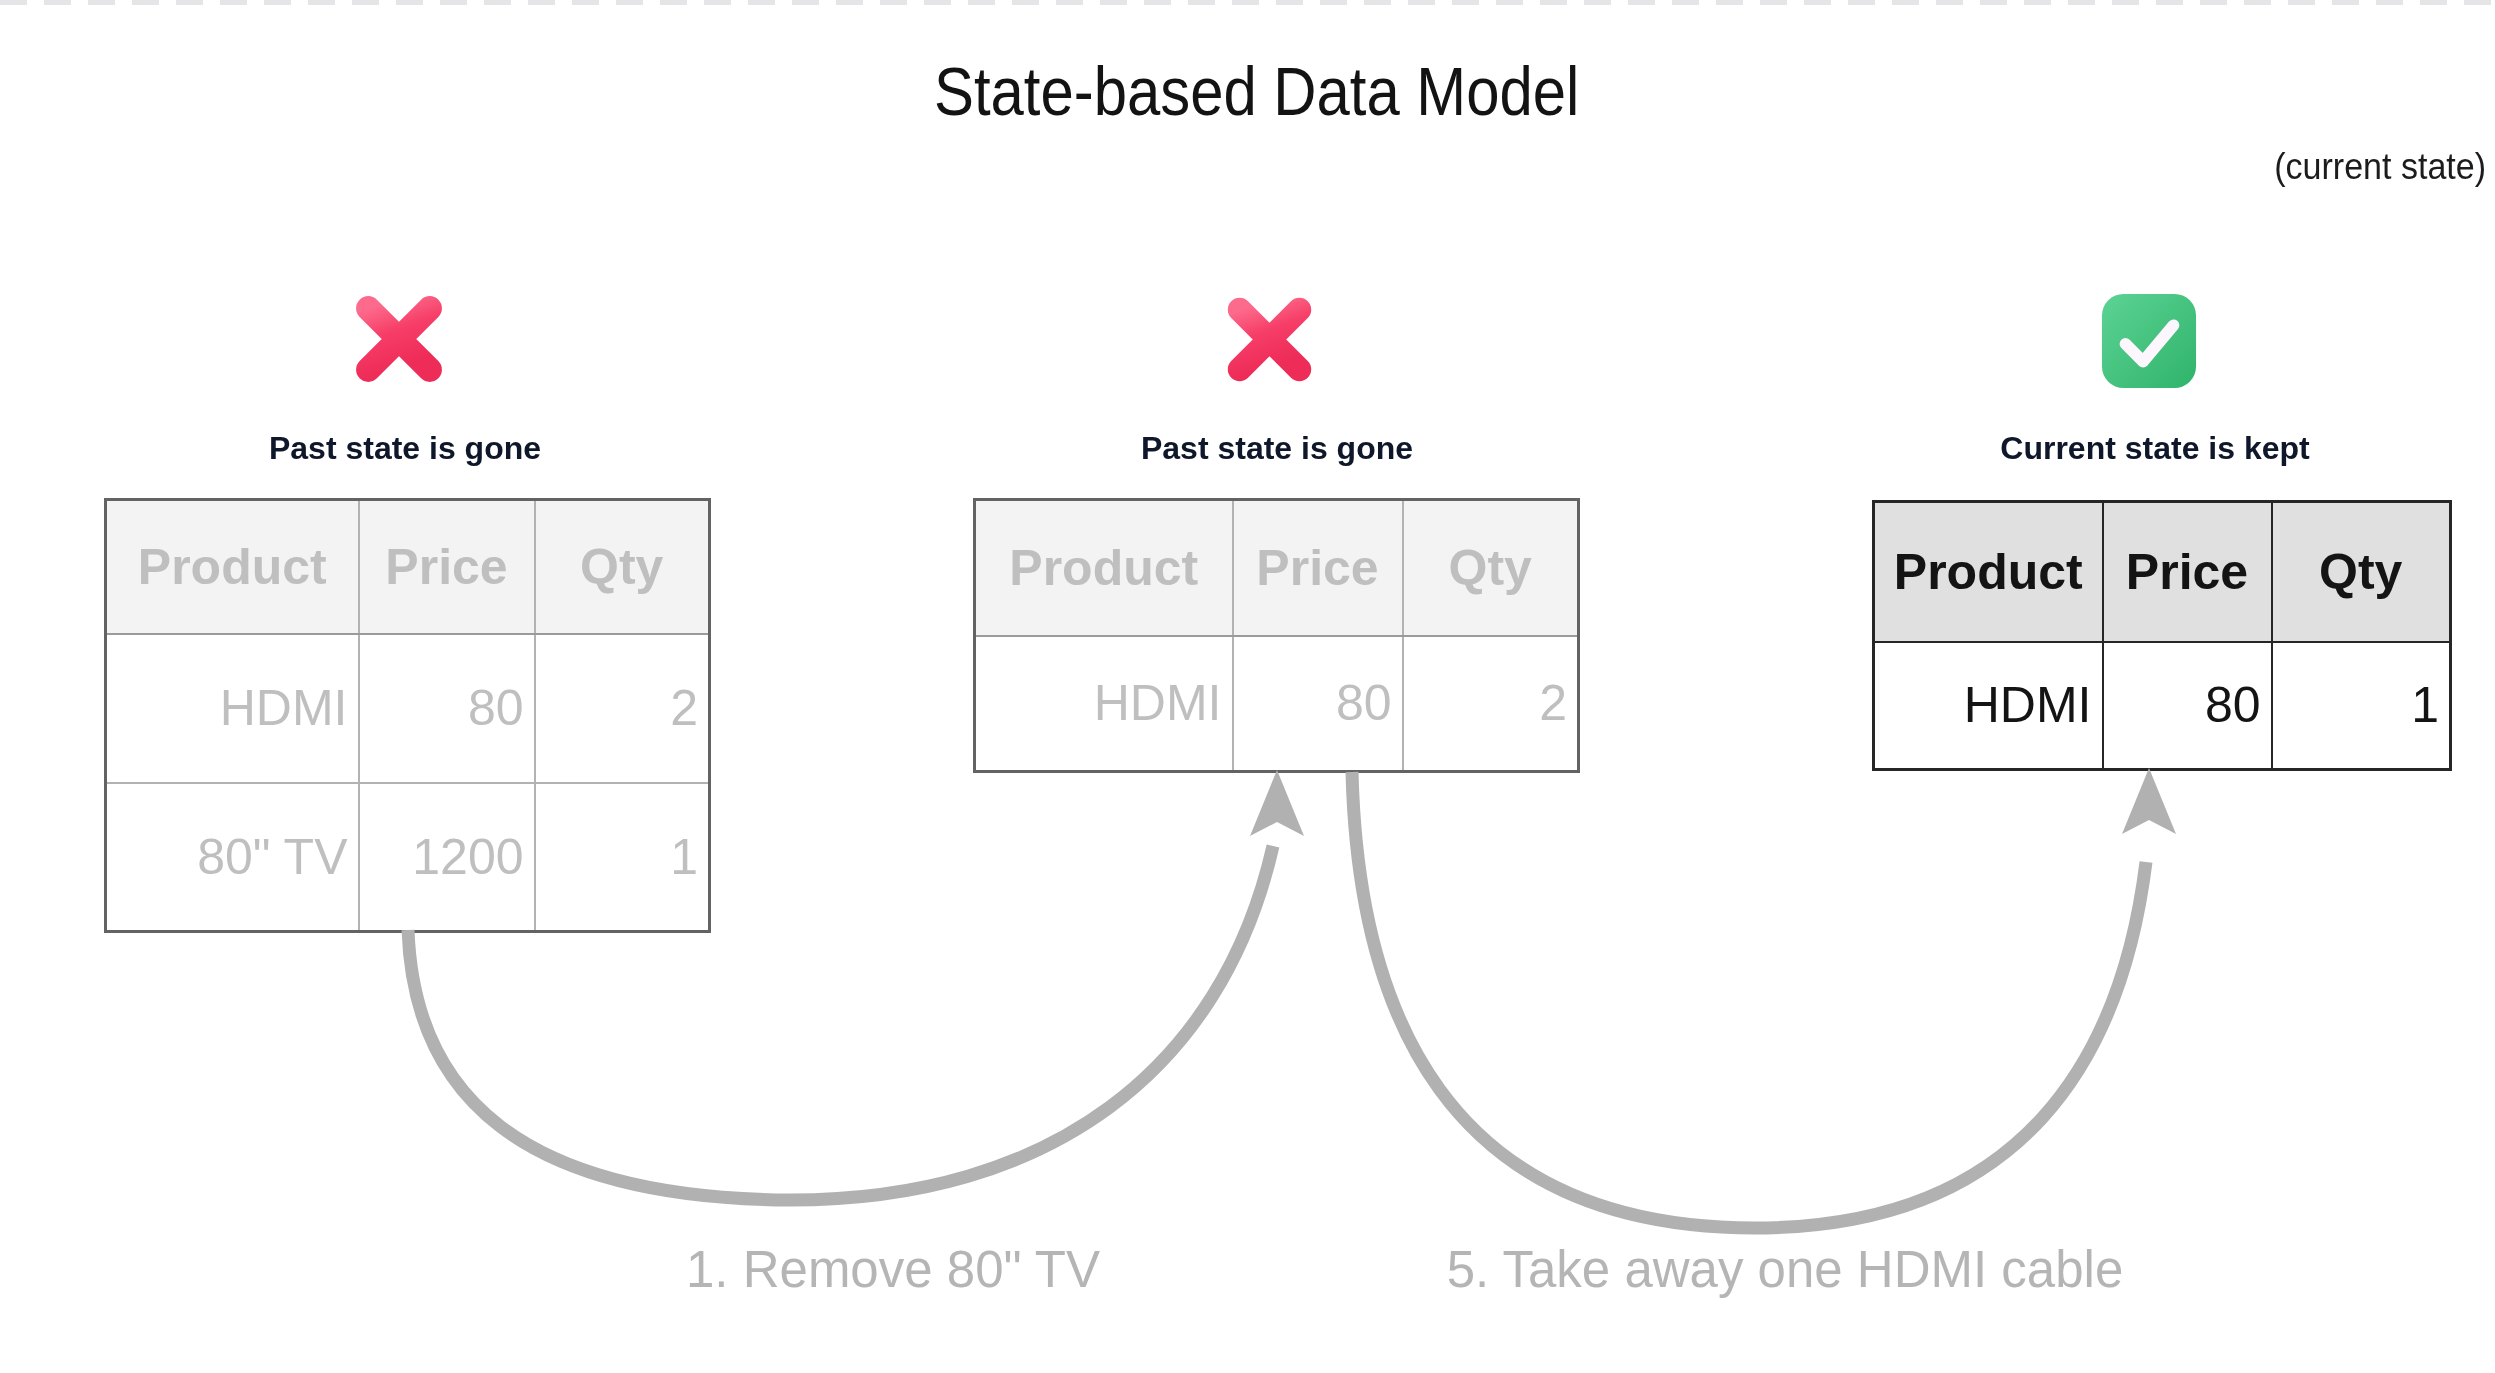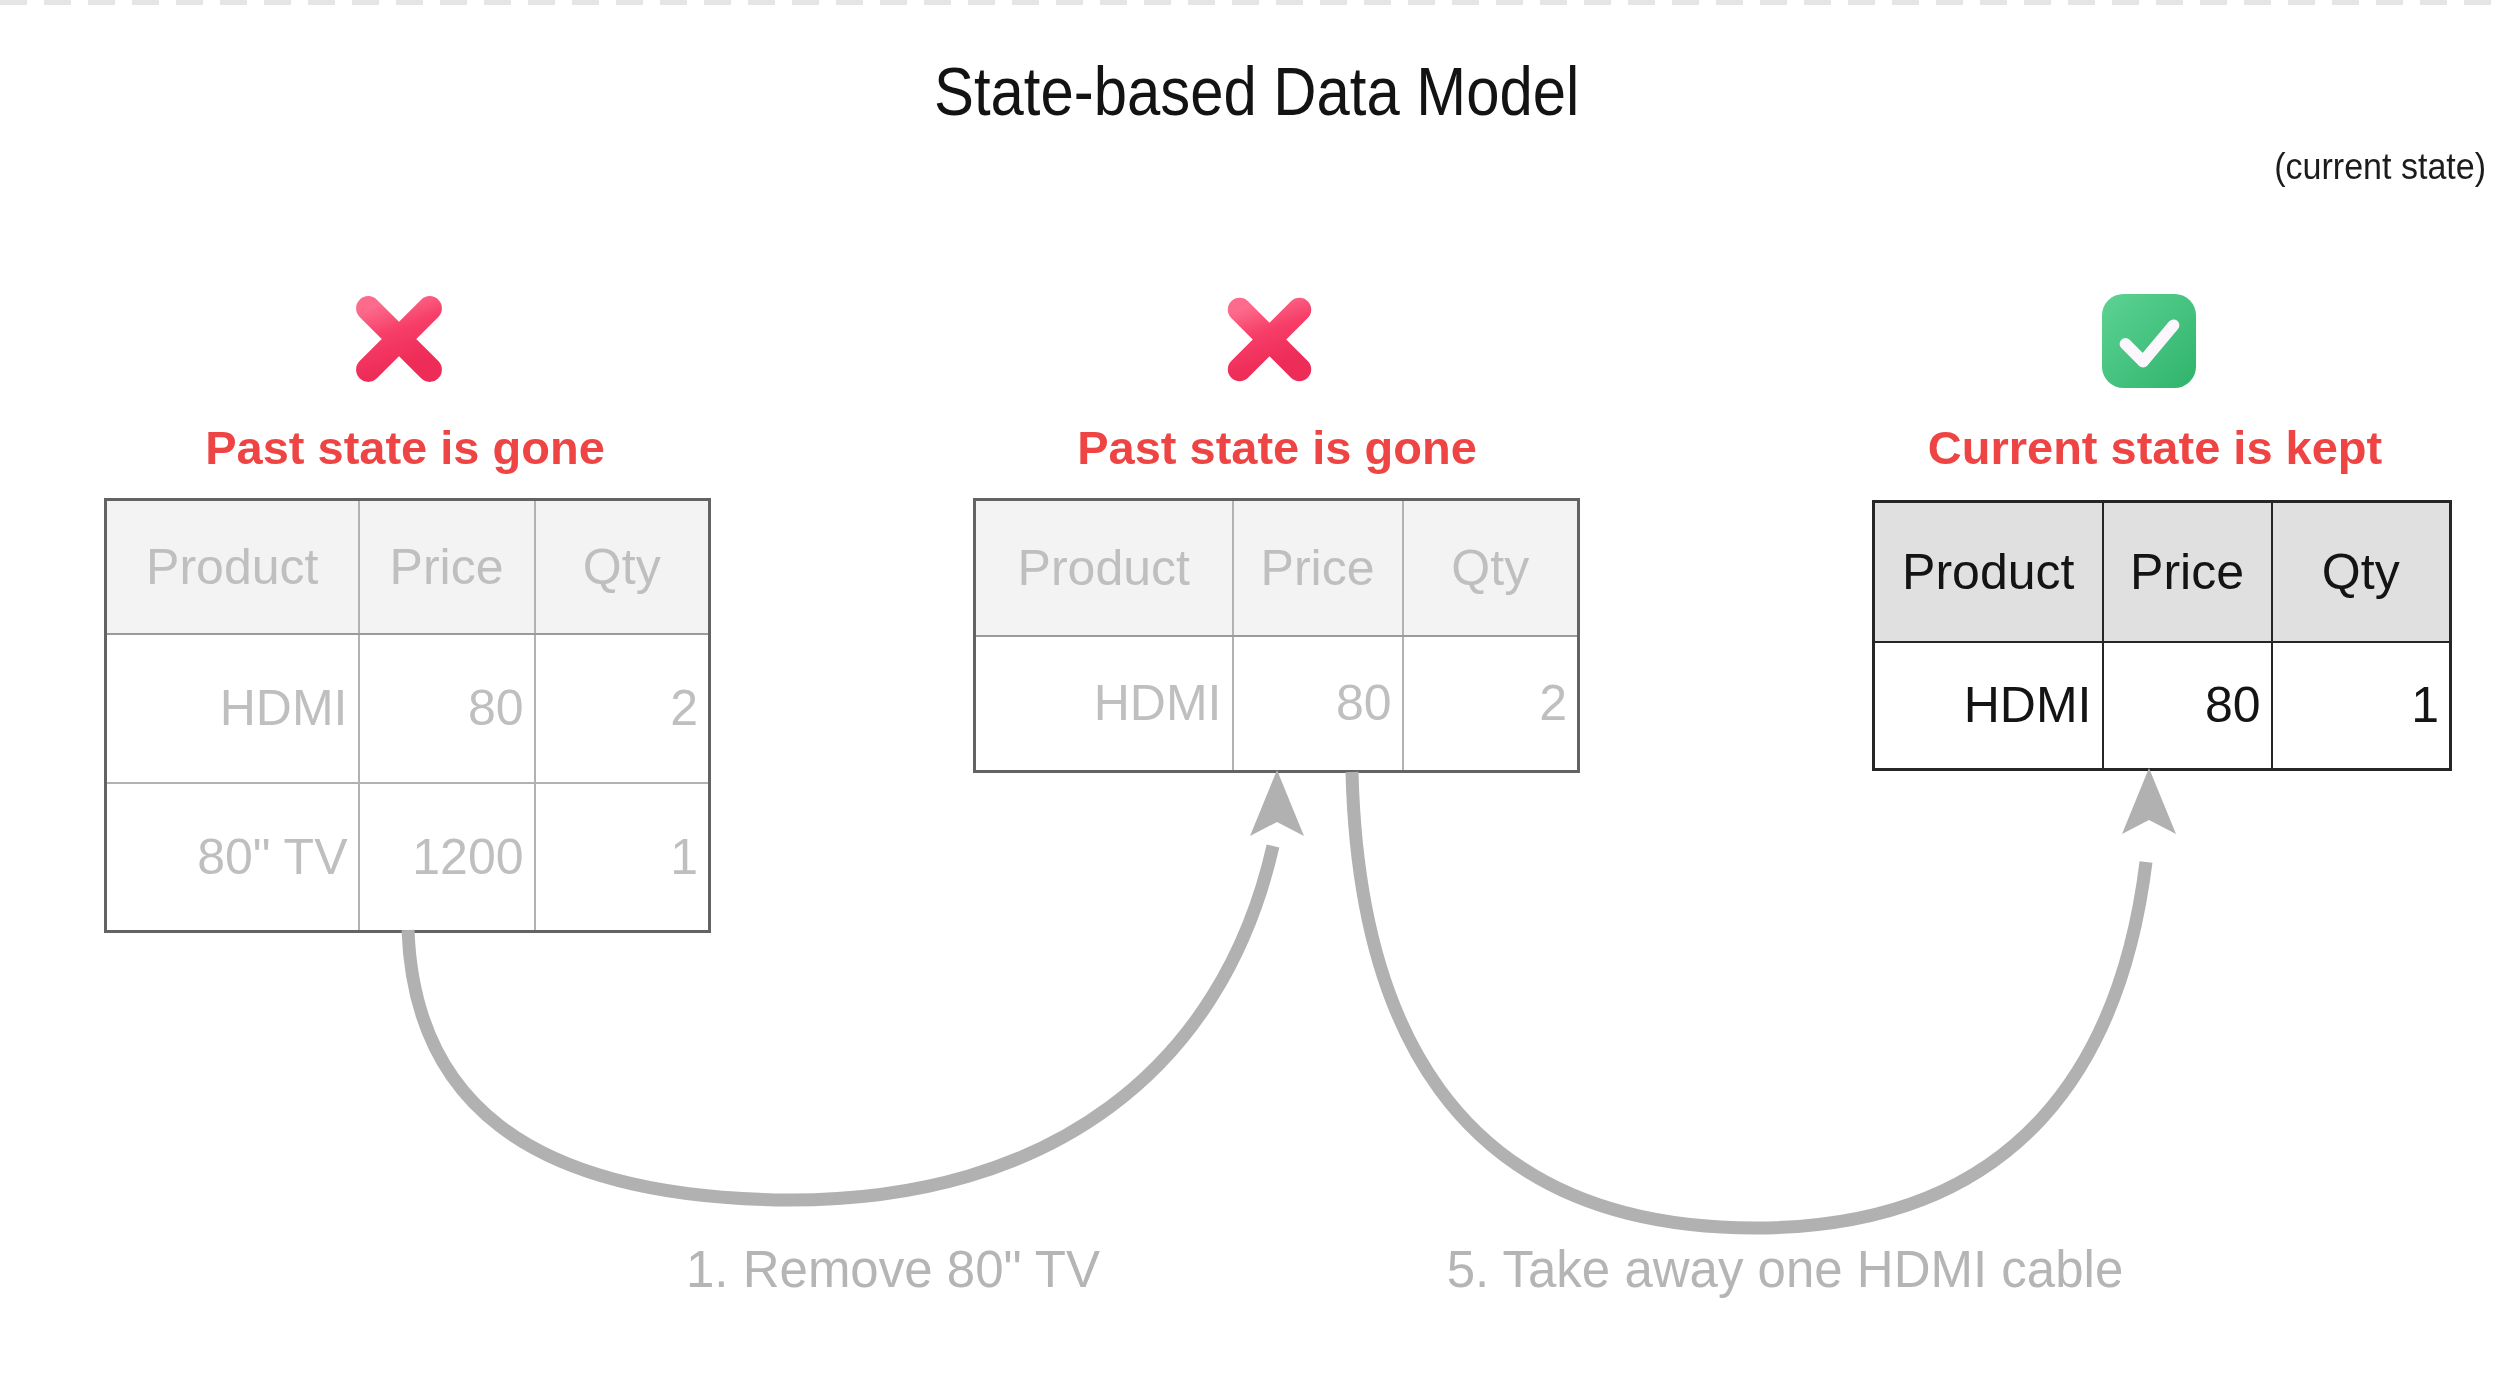--- a/index.html
+++ b/index.html
@@ -33,35 +33,35 @@
   .subtitle .squeeze { display: inline-block; transform: scaleX(0.92); transform-origin: center; }
 
   .verdict-icon { position: absolute; }
   .icon-cross-1 { left: 346px; top: 286px; width: 106px; height: 106px; }
   .icon-cross-2 { left: 1218px; top: 288px; width: 103px; height: 103px; }
   .icon-check   { left: 2100px; top: 292px; width: 98px;  height: 98px; }
   .verdict-icon svg { width: 100%; height: 100%; display: block; }
 
   .panel-label {
     position: absolute; top: 420px; height: 56px;
-    text-align: center; color: #ef4444;
-    font-size: 47px; font-weight: 600; line-height: 56px;
+    text-align: center; color: #0f172a;
+    font-size: 32px; font-weight: 600; line-height: 56px;
     white-space: nowrap;
   }
   .label-1 { left: 102px;  width: 606px; }
   .label-2 { left: 974px;  width: 606px; }
   .label-3 { left: 1852px; width: 606px; }
 
   table.tbl {
     position: absolute;
     border-collapse: collapse; table-layout: fixed;
     font-size: 50px; font-weight: 400;
   }
   table.tbl th, table.tbl td { vertical-align: middle; overflow: hidden; }
-  table.tbl th { font-weight: 400; text-align: center; }
+  table.tbl th { font-weight: 700; text-align: center; }
   table.tbl td { text-align: right; padding-right: 10px; }
 
   
   table.faded { color: #bfbfbf; border: 3px solid #636363; }
   table.faded th, table.faded td { border: 2px solid #b2b2b2; }
   table.faded thead th { background: #f3f3f4; border-bottom: 2px solid #9b9b9b; }
 
   
   table.current { color: #141414; border: 3px solid #262626; }
   table.current th, table.current td { border: 2px solid #262626; }

